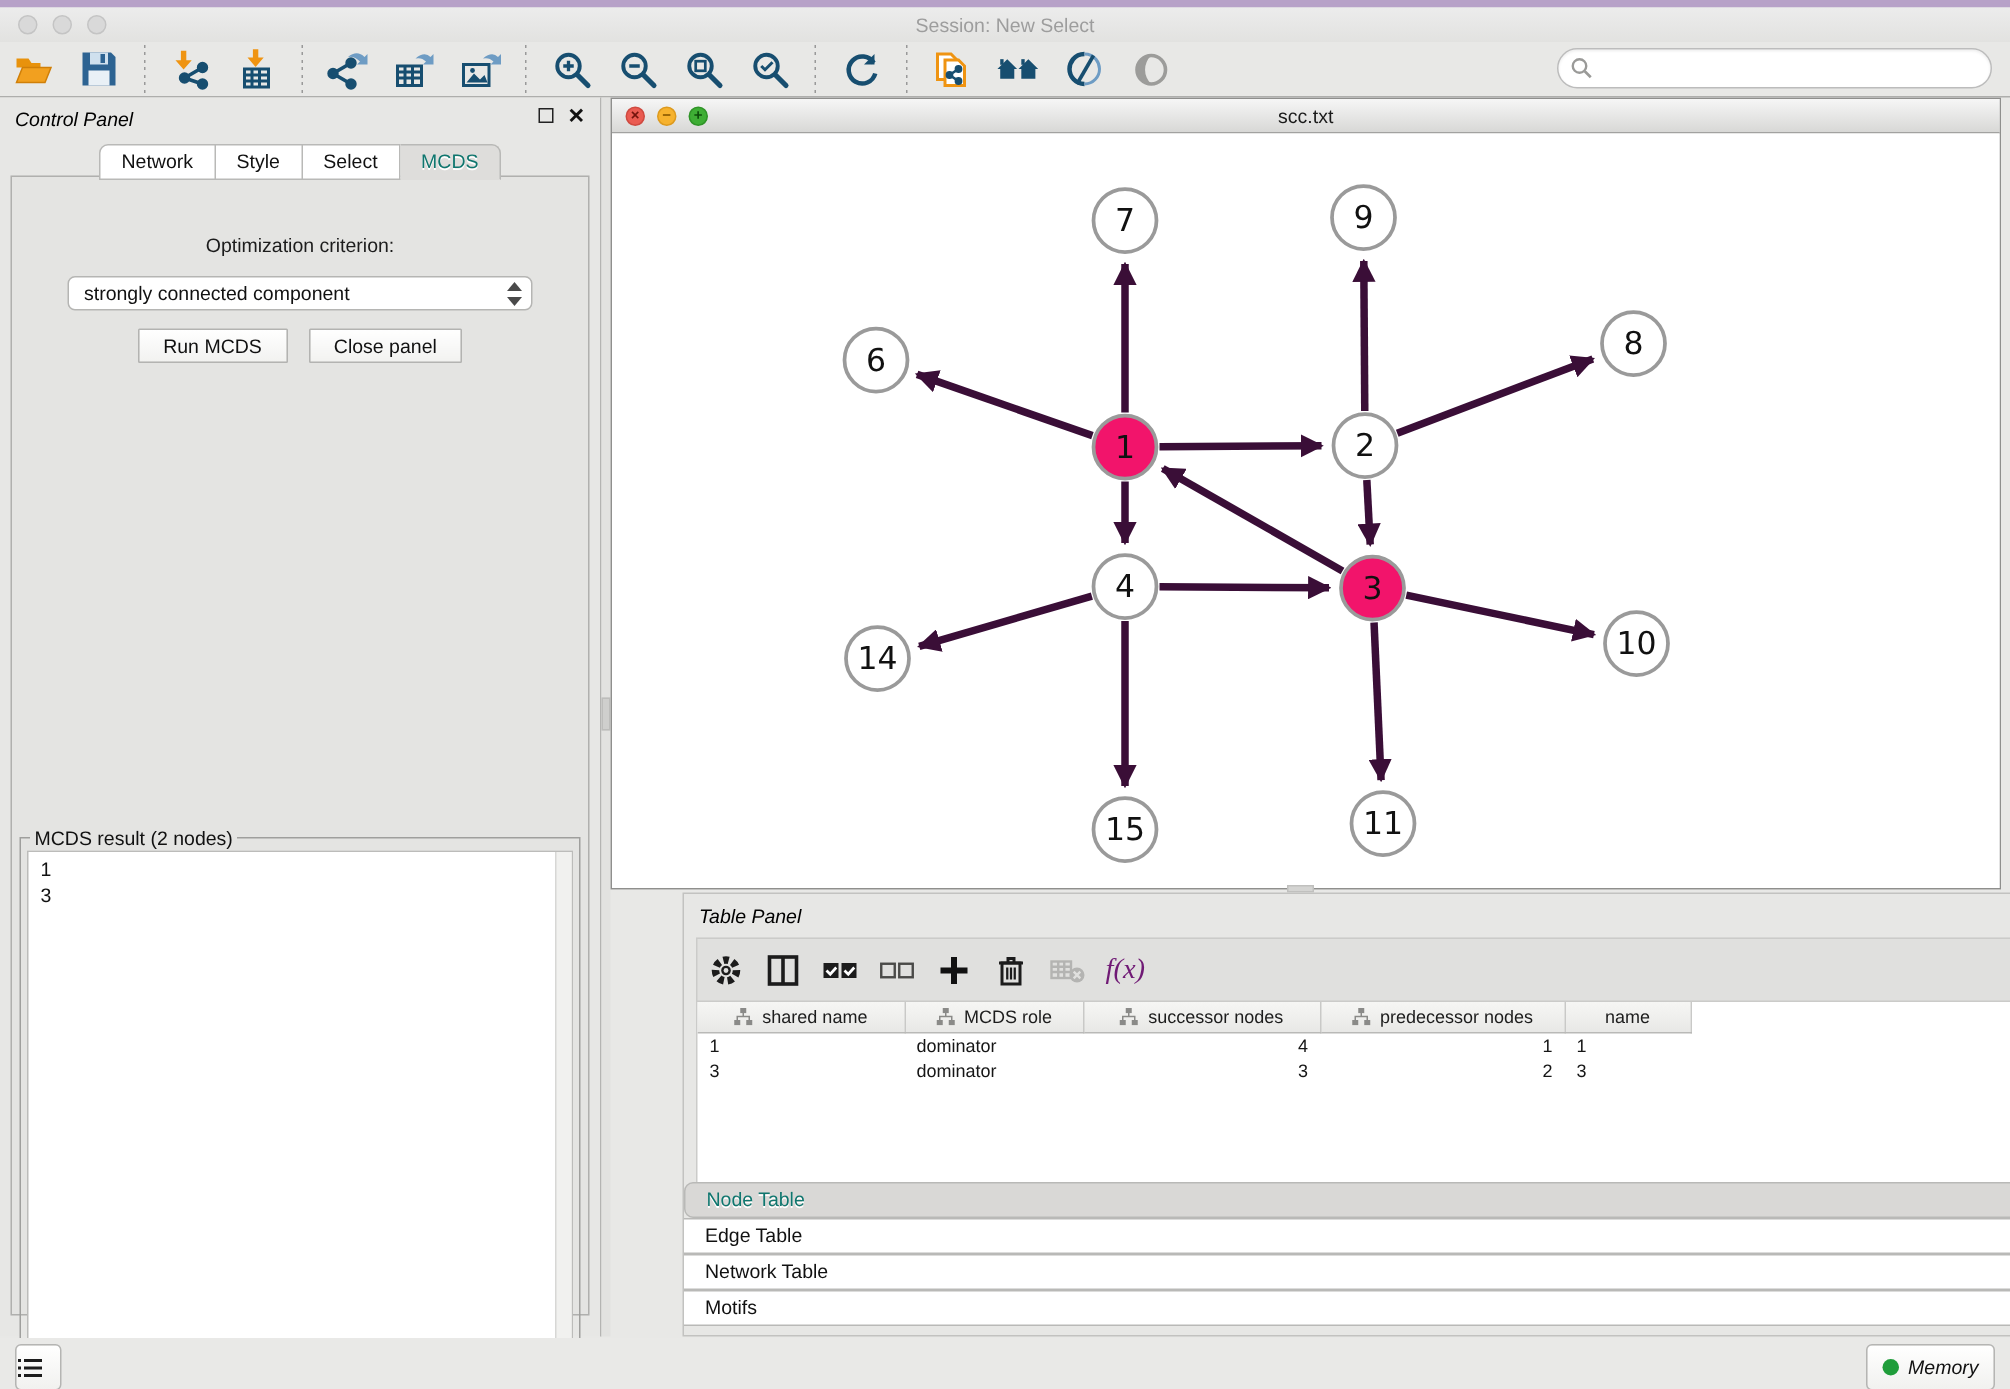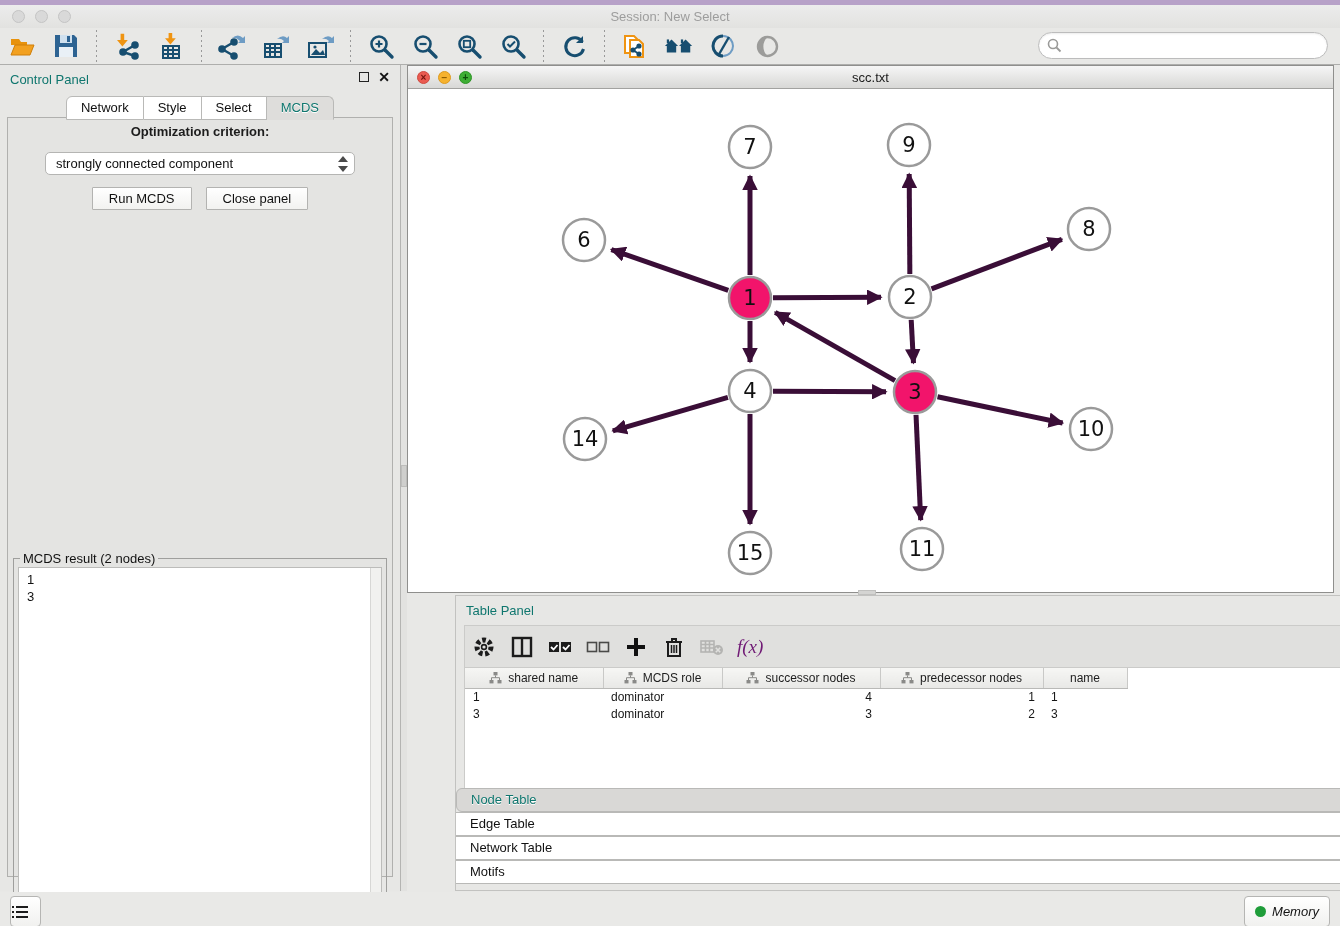--- a/index.html
+++ b/index.html
@@ -27,35 +27,35 @@
             background-image:repeating-linear-gradient(#999 0 2px, transparent 2px 5px); flex:0 0 auto;}
   .search-wrap { position:absolute; right:12px; top:4px; width:290px; height:27px;
                  background:#fff; border:1px solid #bcbcbc; border-radius:14px;
                  display:flex; align-items:center; padding-left:8px; box-shadow:inset 0 1px 2px rgba(0,0,0,.08); }
   .search-wrap input { border:none; outline:none; flex:1; height:20px; font-size:13px;
                        background:transparent; margin-left:5px; }
 
   
   .control-panel { position:absolute; left:0; top:65px; width:401px; height:826px;
                    background:#e7e7e5; border-right:1px solid #b4b4b2; }
-  .panel-head { position:absolute; left:10px; top:7px; font-size:13px; color:#0f766e; }
+  .panel-head { position:absolute; left:10px; top:7px; font-size:13px; color:#000000;font-style:italic; }
   .panel-btns { position:absolute; right:10px; top:7px; display:flex; gap:9px; align-items:center; }
   .float-glyph { width:10px; height:10px; border:1.5px solid #222; display:inline-block; }
   .close-glyph { font-size:14px; font-weight:bold; color:#111; line-height:10px; }
 
   .cp-tabs { position:absolute; left:0; top:31px; width:100%; display:flex; justify-content:center; z-index:2; }
   .tab { font-size:13px; padding:3px 14px 4px; background:#fff; border:1px solid #b9b9b7;
          border-left:none; color:#111; cursor:pointer; }
   .tab:first-child { border-left:1px solid #b9b9b7; border-radius:6px 0 0 0; }
   .tab:last-child { border-radius:0 6px 0 0; }
   .tab.active { background:#dedddb; color:#0f766e; text-shadow:0 1px 0 #fff; border-bottom-color:#dedddb; }
 
   .cp-body { position:absolute; left:7px; top:52px; width:386px; height:760px;
              border:1px solid #b0b0ae; background:#e4e4e2; }
-  .opt-label { margin-top:6px; text-align:center; font-size:13px; color:#1c1c1c;font-weight:bold; }
+  .opt-label { margin-top:38px; text-align:center; font-size:13px; color:#1c1c1c; }
   .dropdown { position:relative; margin:13px auto 0; width:310px; height:23px; background:#fff;
               border:1px solid #b5b5b3; border-radius:5px; font-size:13px; color:#111;
               display:flex; align-items:center; padding-left:10px; cursor:pointer; }
   .stepper { position:absolute; right:6px; top:3px; width:10px; height:16px; }
   .stepper .up, .stepper .dn { position:absolute; left:0; width:0; height:0;
               border-left:5px solid transparent; border-right:5px solid transparent; }
   .stepper .up { top:0; border-bottom:6px solid #4a4a4a; }
   .stepper .dn { bottom:0; border-top:6px solid #4a4a4a; }
   .cp-buttons { margin-top:12px; display:flex; justify-content:center; gap:14px; }
   .push-btn { font-size:13px; color:#111; background:linear-gradient(#fff,#f2f2f0);

